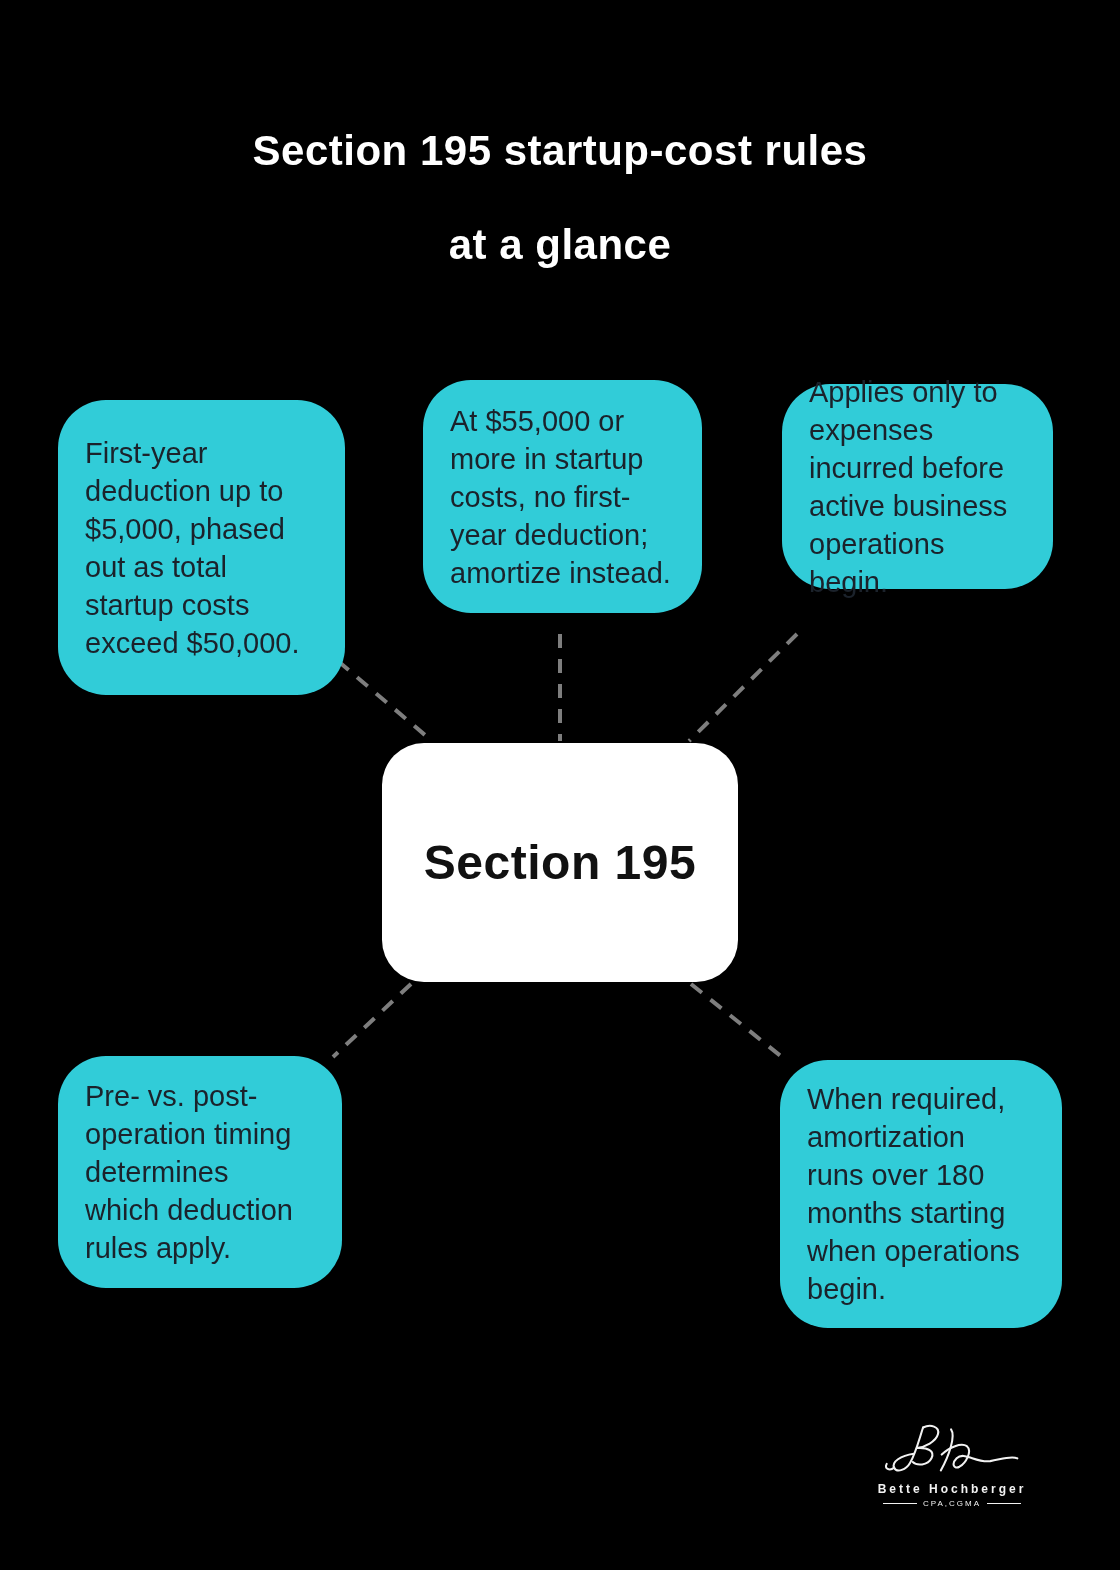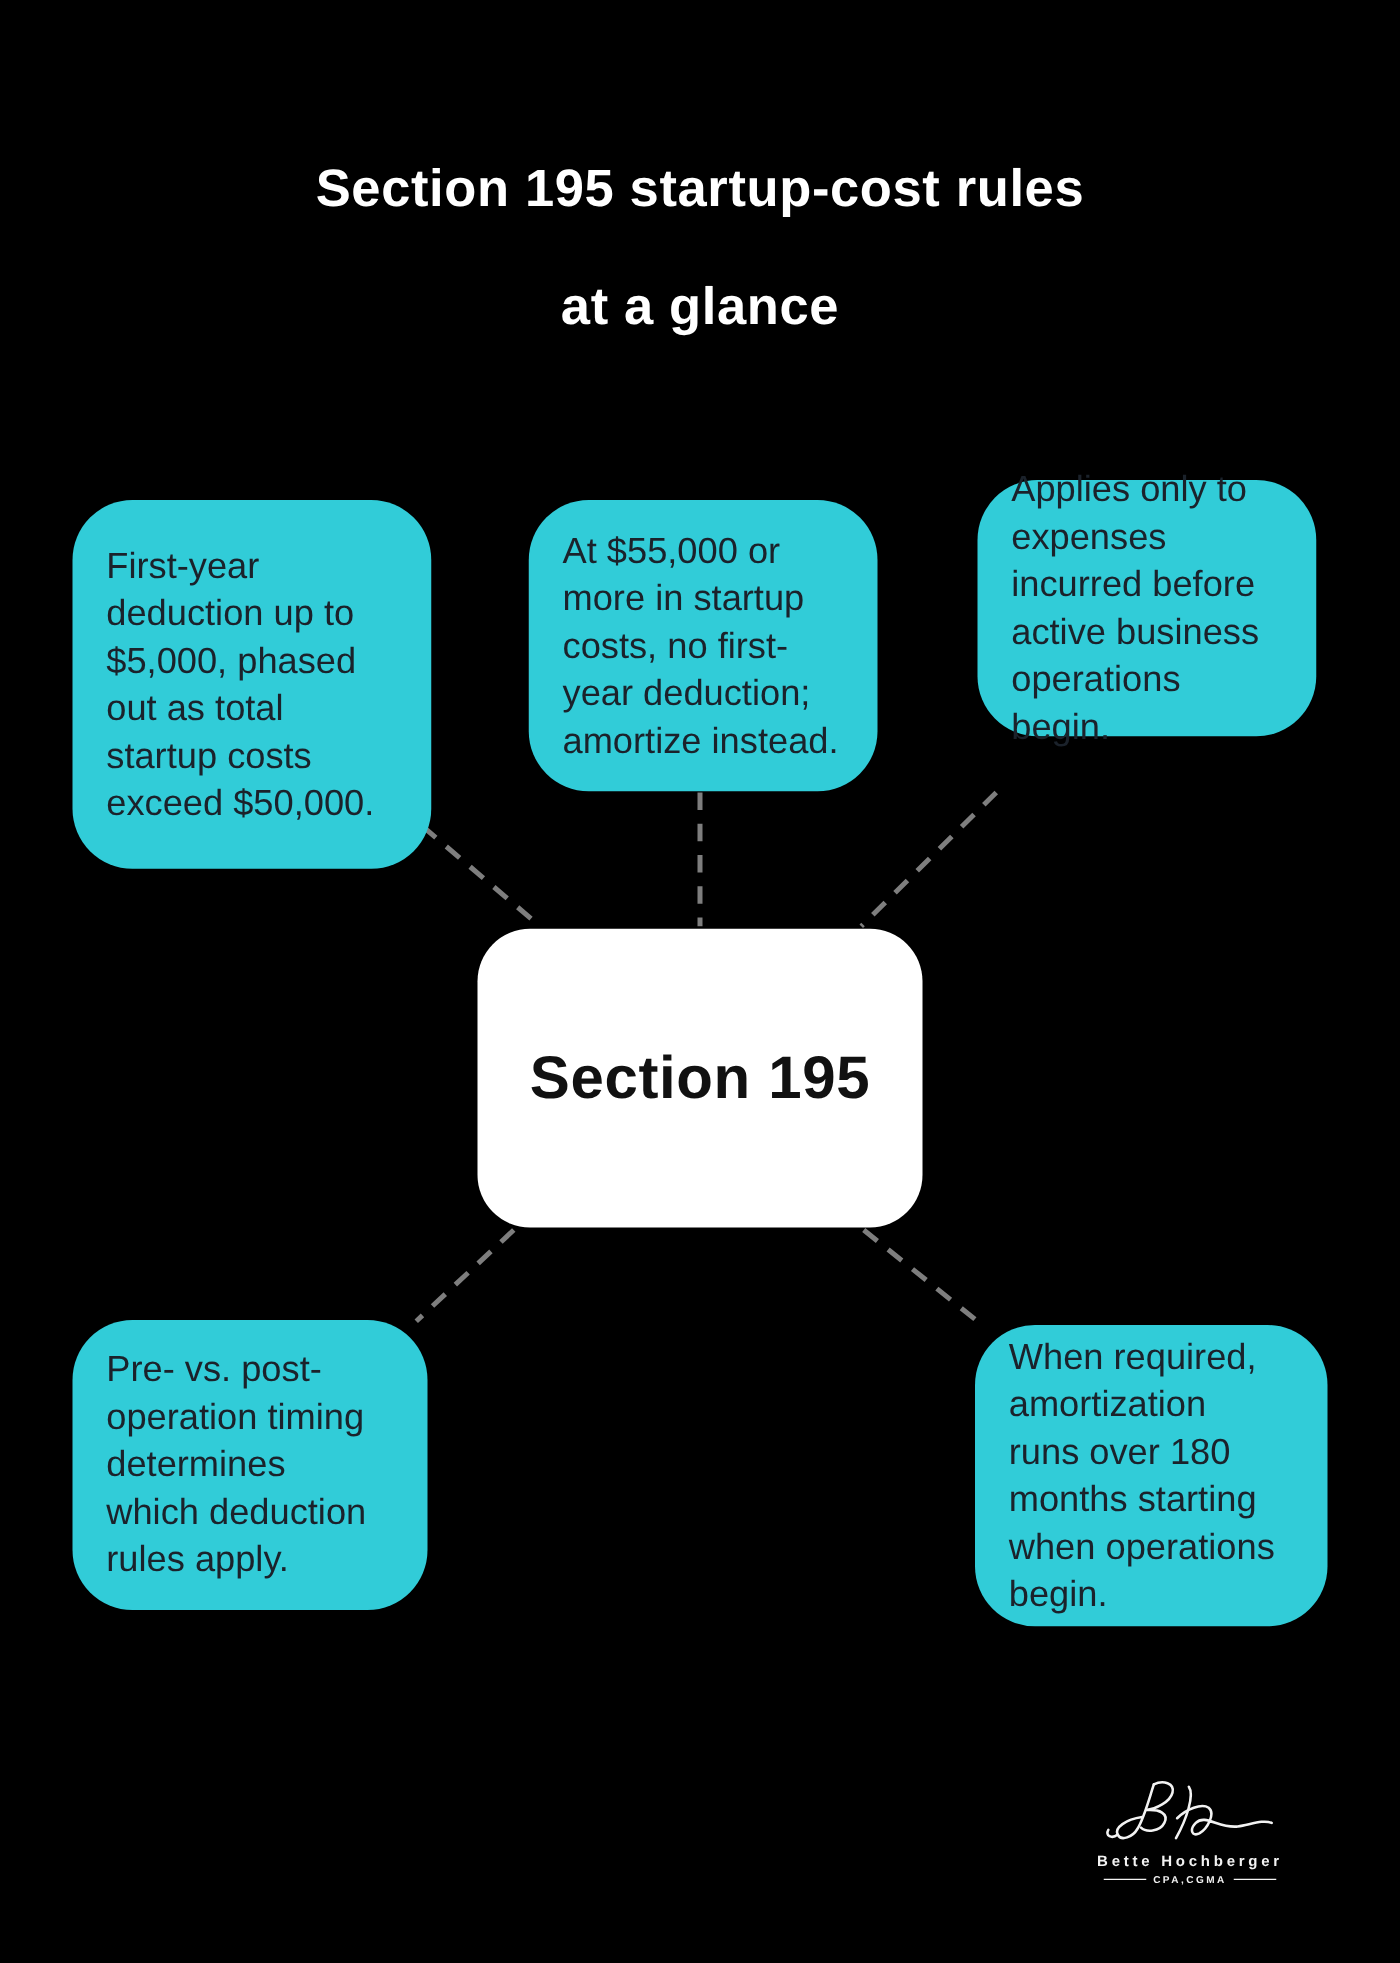--- a/index.html
+++ b/index.html
@@ -55,24 +55,24 @@
     padding: 0 27px;
   }
   .node p {
     color: var(--node-text);
     font-size: 29px;
     line-height: 38px;
     white-space: pre-line;
     font-weight: 400;
   }
   .node-tl { left: 58px;  top: 400px;  width: 287px; height: 295px; }
-  .node-tm { left: 423px; top: 400px;  width: 279px; height: 233px; }
+  .node-tm { left: 423px; top: 380px;  width: 279px; height: 233px; }
   .node-tr { left: 782px; top: 384px;  width: 271px; height: 205px; }
   .node-bl { left: 58px;  top: 1056px; width: 284px; height: 232px; }
-  .node-br { left: 780px; top: 1060px; width: 282px; height: 241px; }
+  .node-br { left: 780px; top: 1060px; width: 282px; height: 268px; }
   .center-node {
     position: absolute;
     left: 382px; top: 743px;
     width: 356px; height: 239px;
     background: var(--center-fill);
     border-radius: 42px;
     display: flex;
     align-items: center;
     justify-content: center;
   }
@@ -109,21 +109,21 @@
     justify-content: center;
   }
   .logo-rule {
     display: inline-block;
     width: 34px;
     height: 1px;
     background: var(--logo-text);
   }
   .logo-cred {
     font-size: 8px;
-    font-weight: 700;
+    font-weight: 400;
     letter-spacing: 2px;
     white-space: nowrap;
   }
 </style>
 </head>
 <body>
 
 <div class="canvas">
 
   <div class="title">

